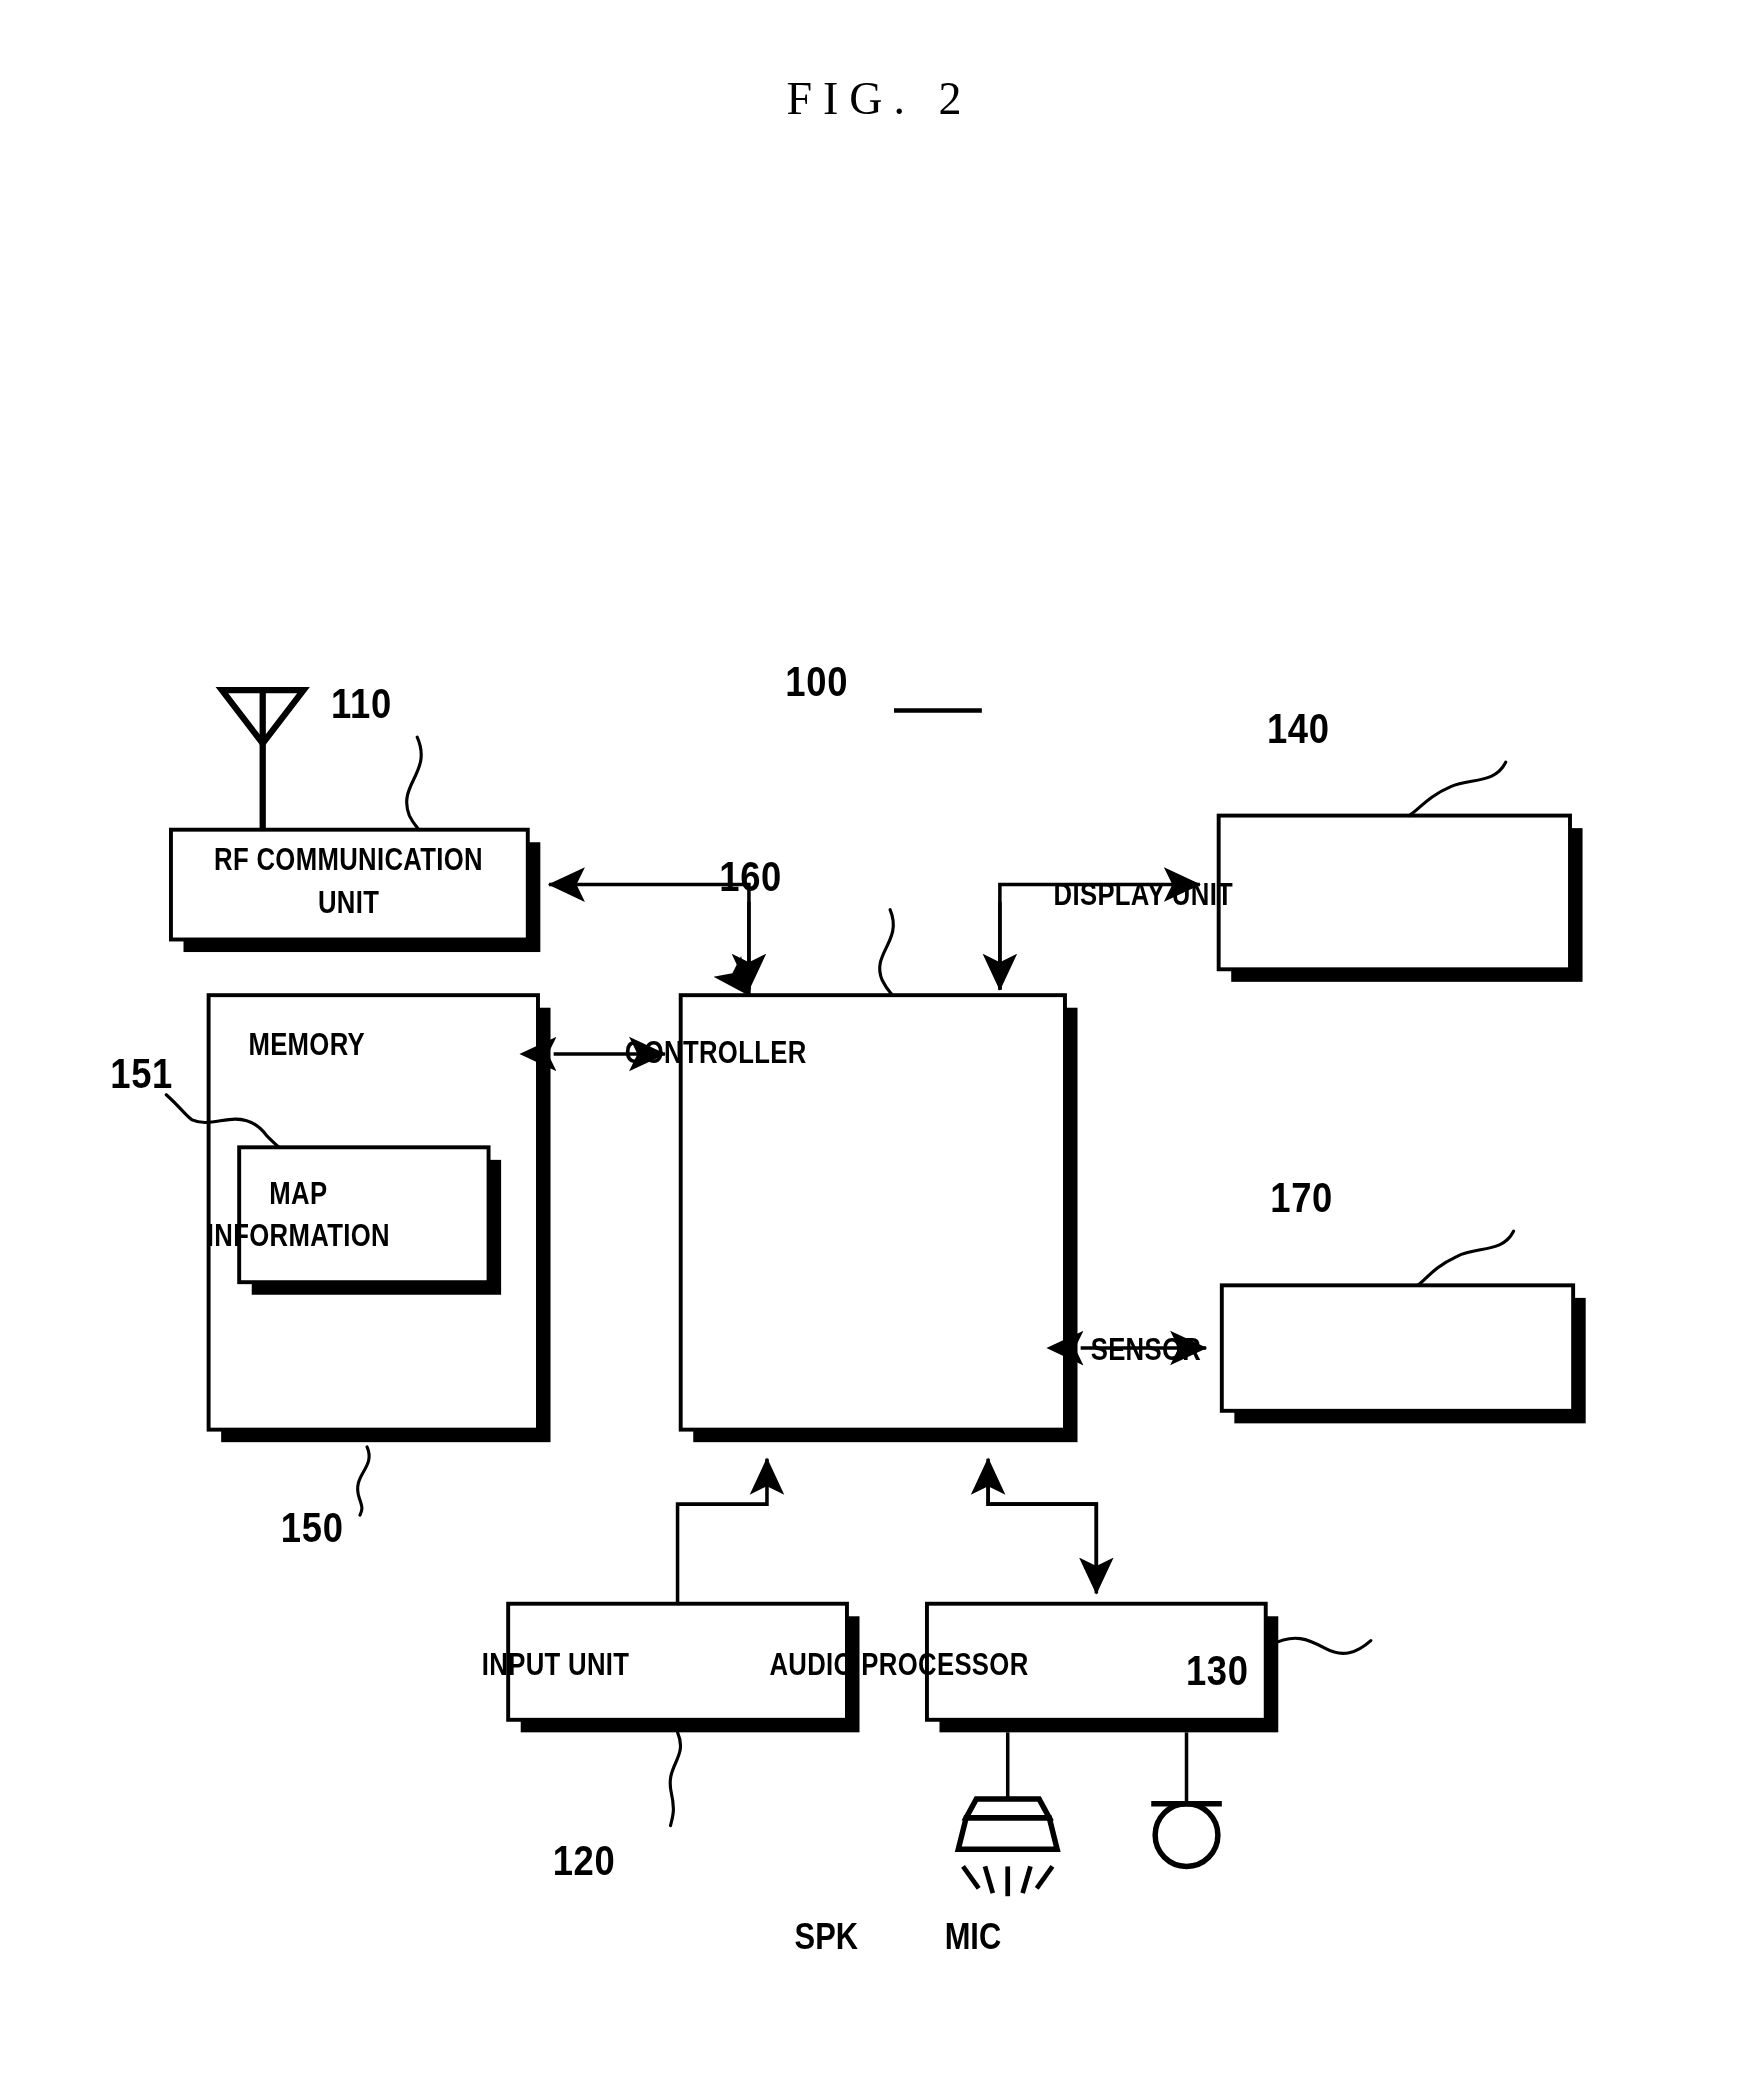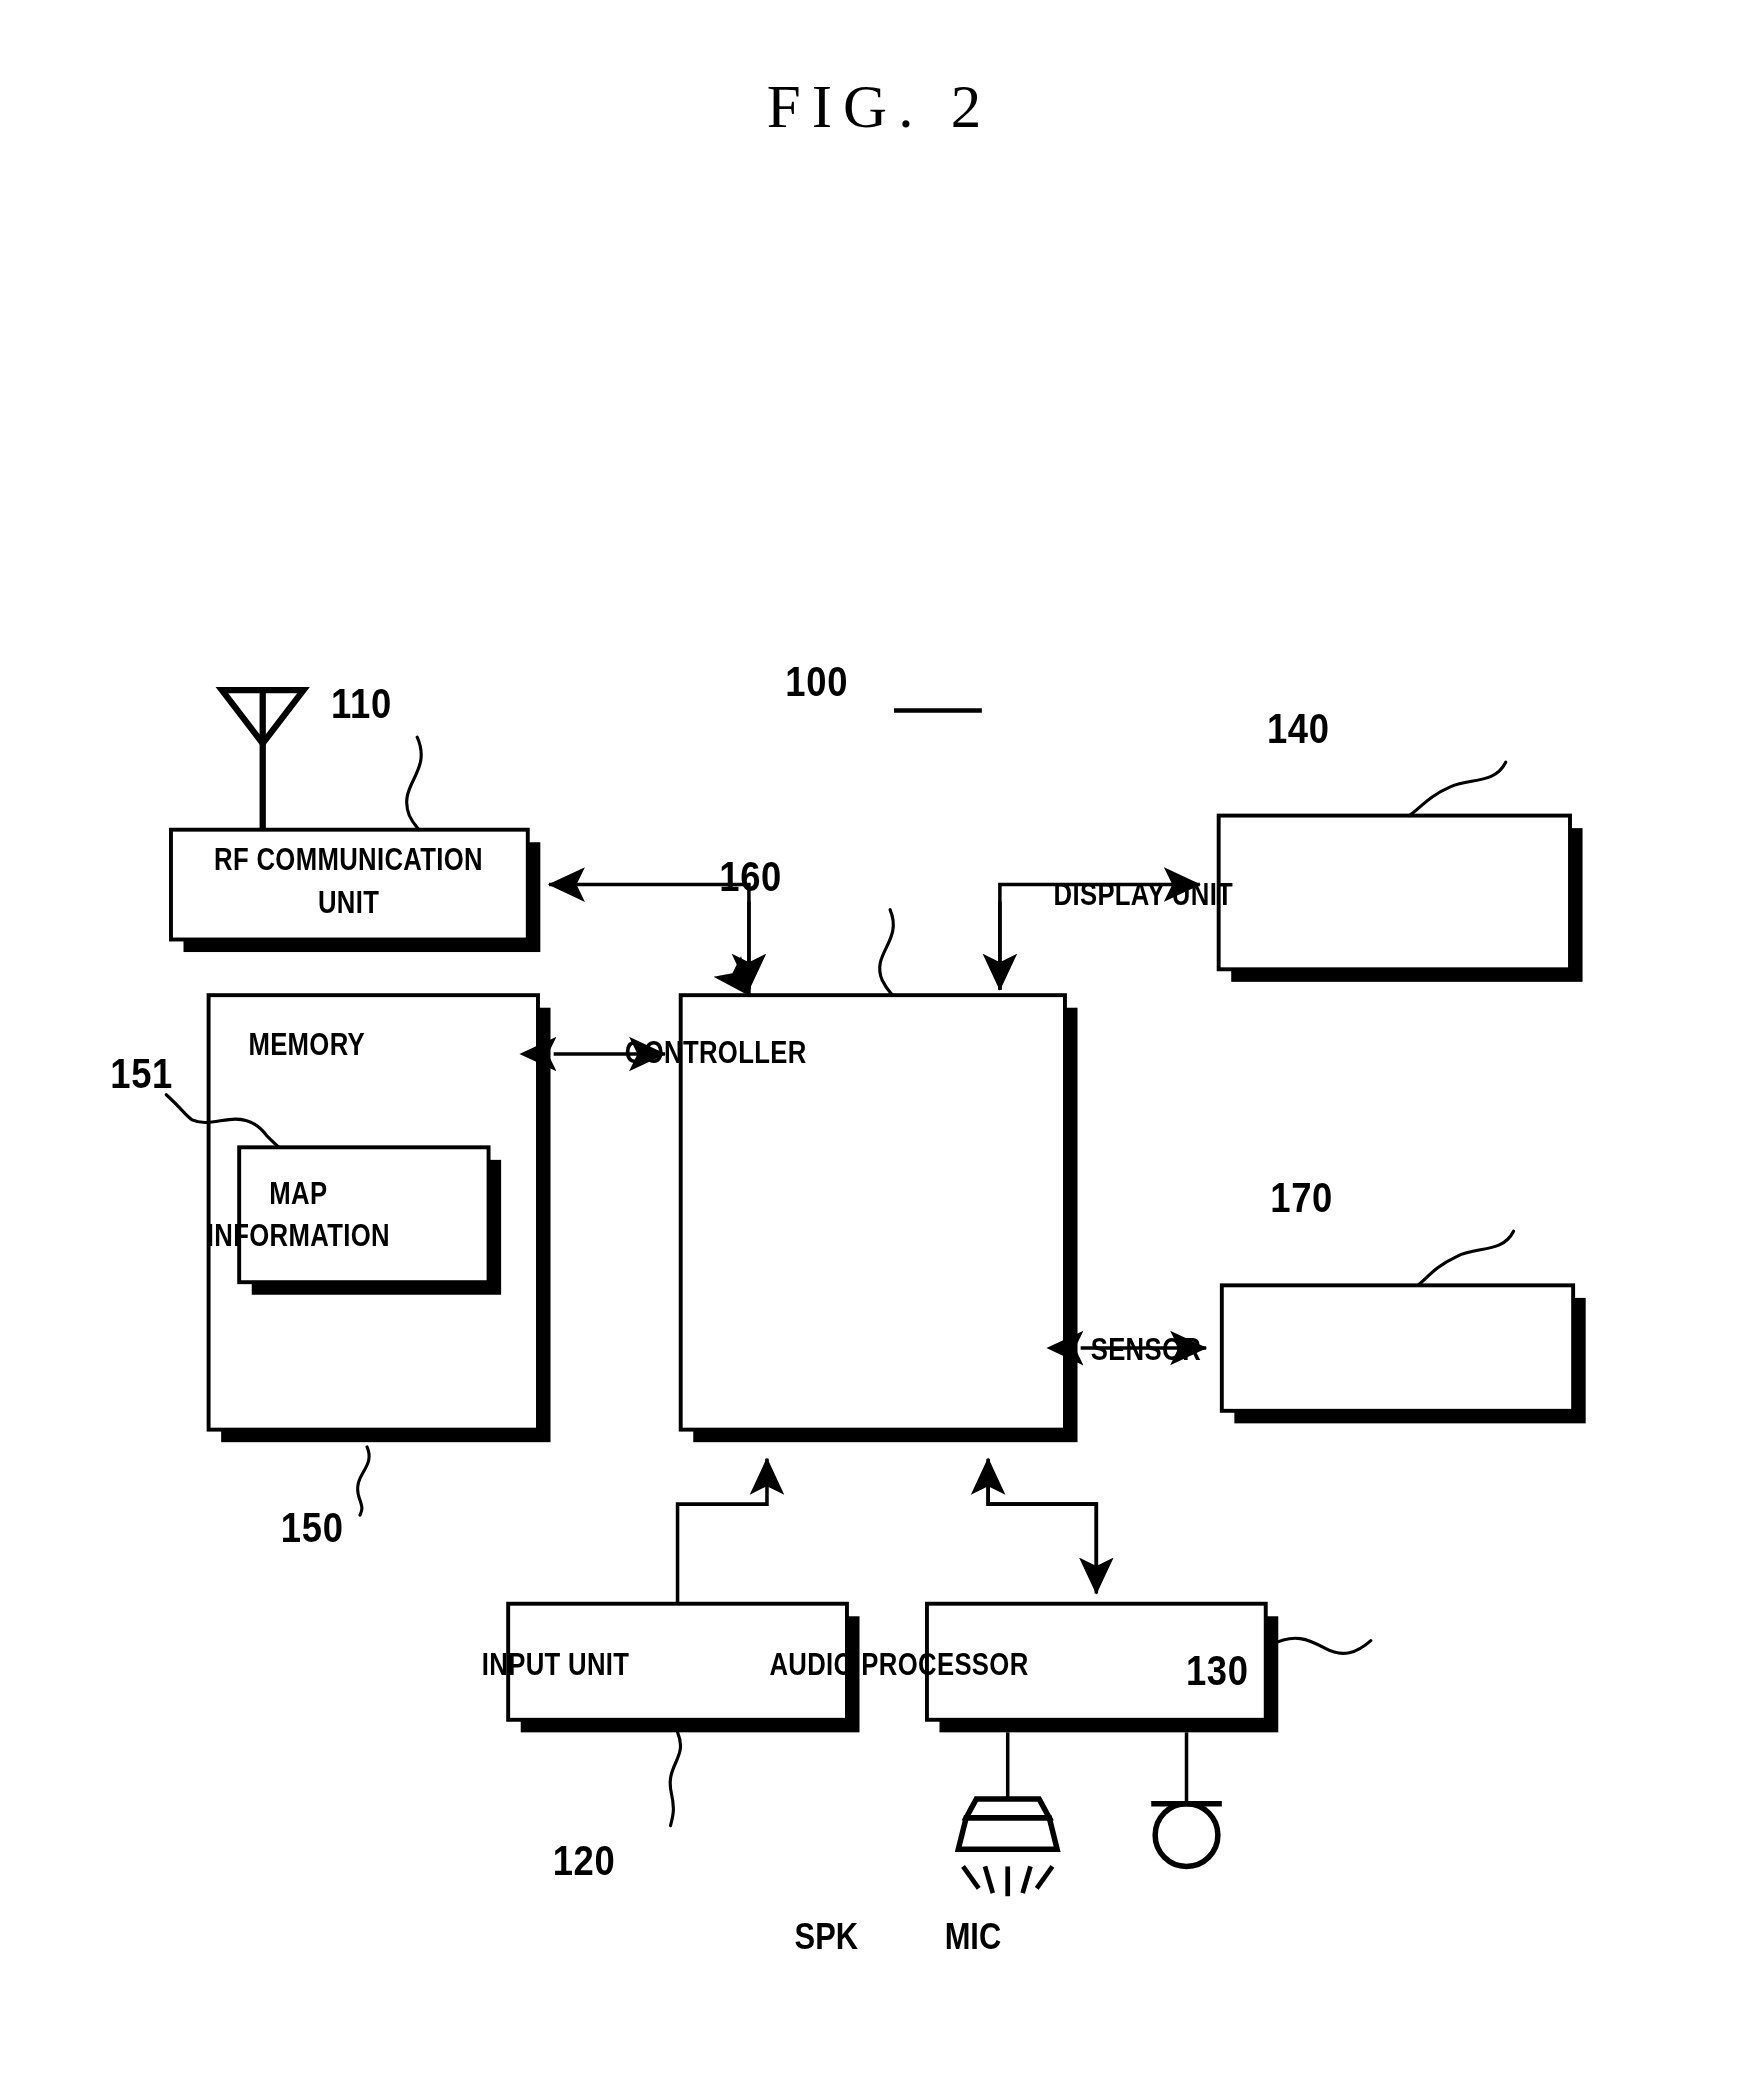--- a/index.html
+++ b/index.html
@@ -21,21 +21,21 @@
     width: 1759px;
     height: 2097px;
   }
   .fig-title {
     position: absolute;
     top: 72px;
     left: 0;
     width: 1759px;
     text-align: center;
     font-family: "Liberation Serif", serif;
-    font-size: 61px;
+    font-size: 46px;
     letter-spacing: 11px;
     color: #000;
     white-space: pre;
   }
   svg { display: block; }
   text { fill: #000; }
   .box-label {
     font-family: "Liberation Sans Narrow", "Liberation Sans", sans-serif;
     font-weight: bold;
     font-size: 40px;

